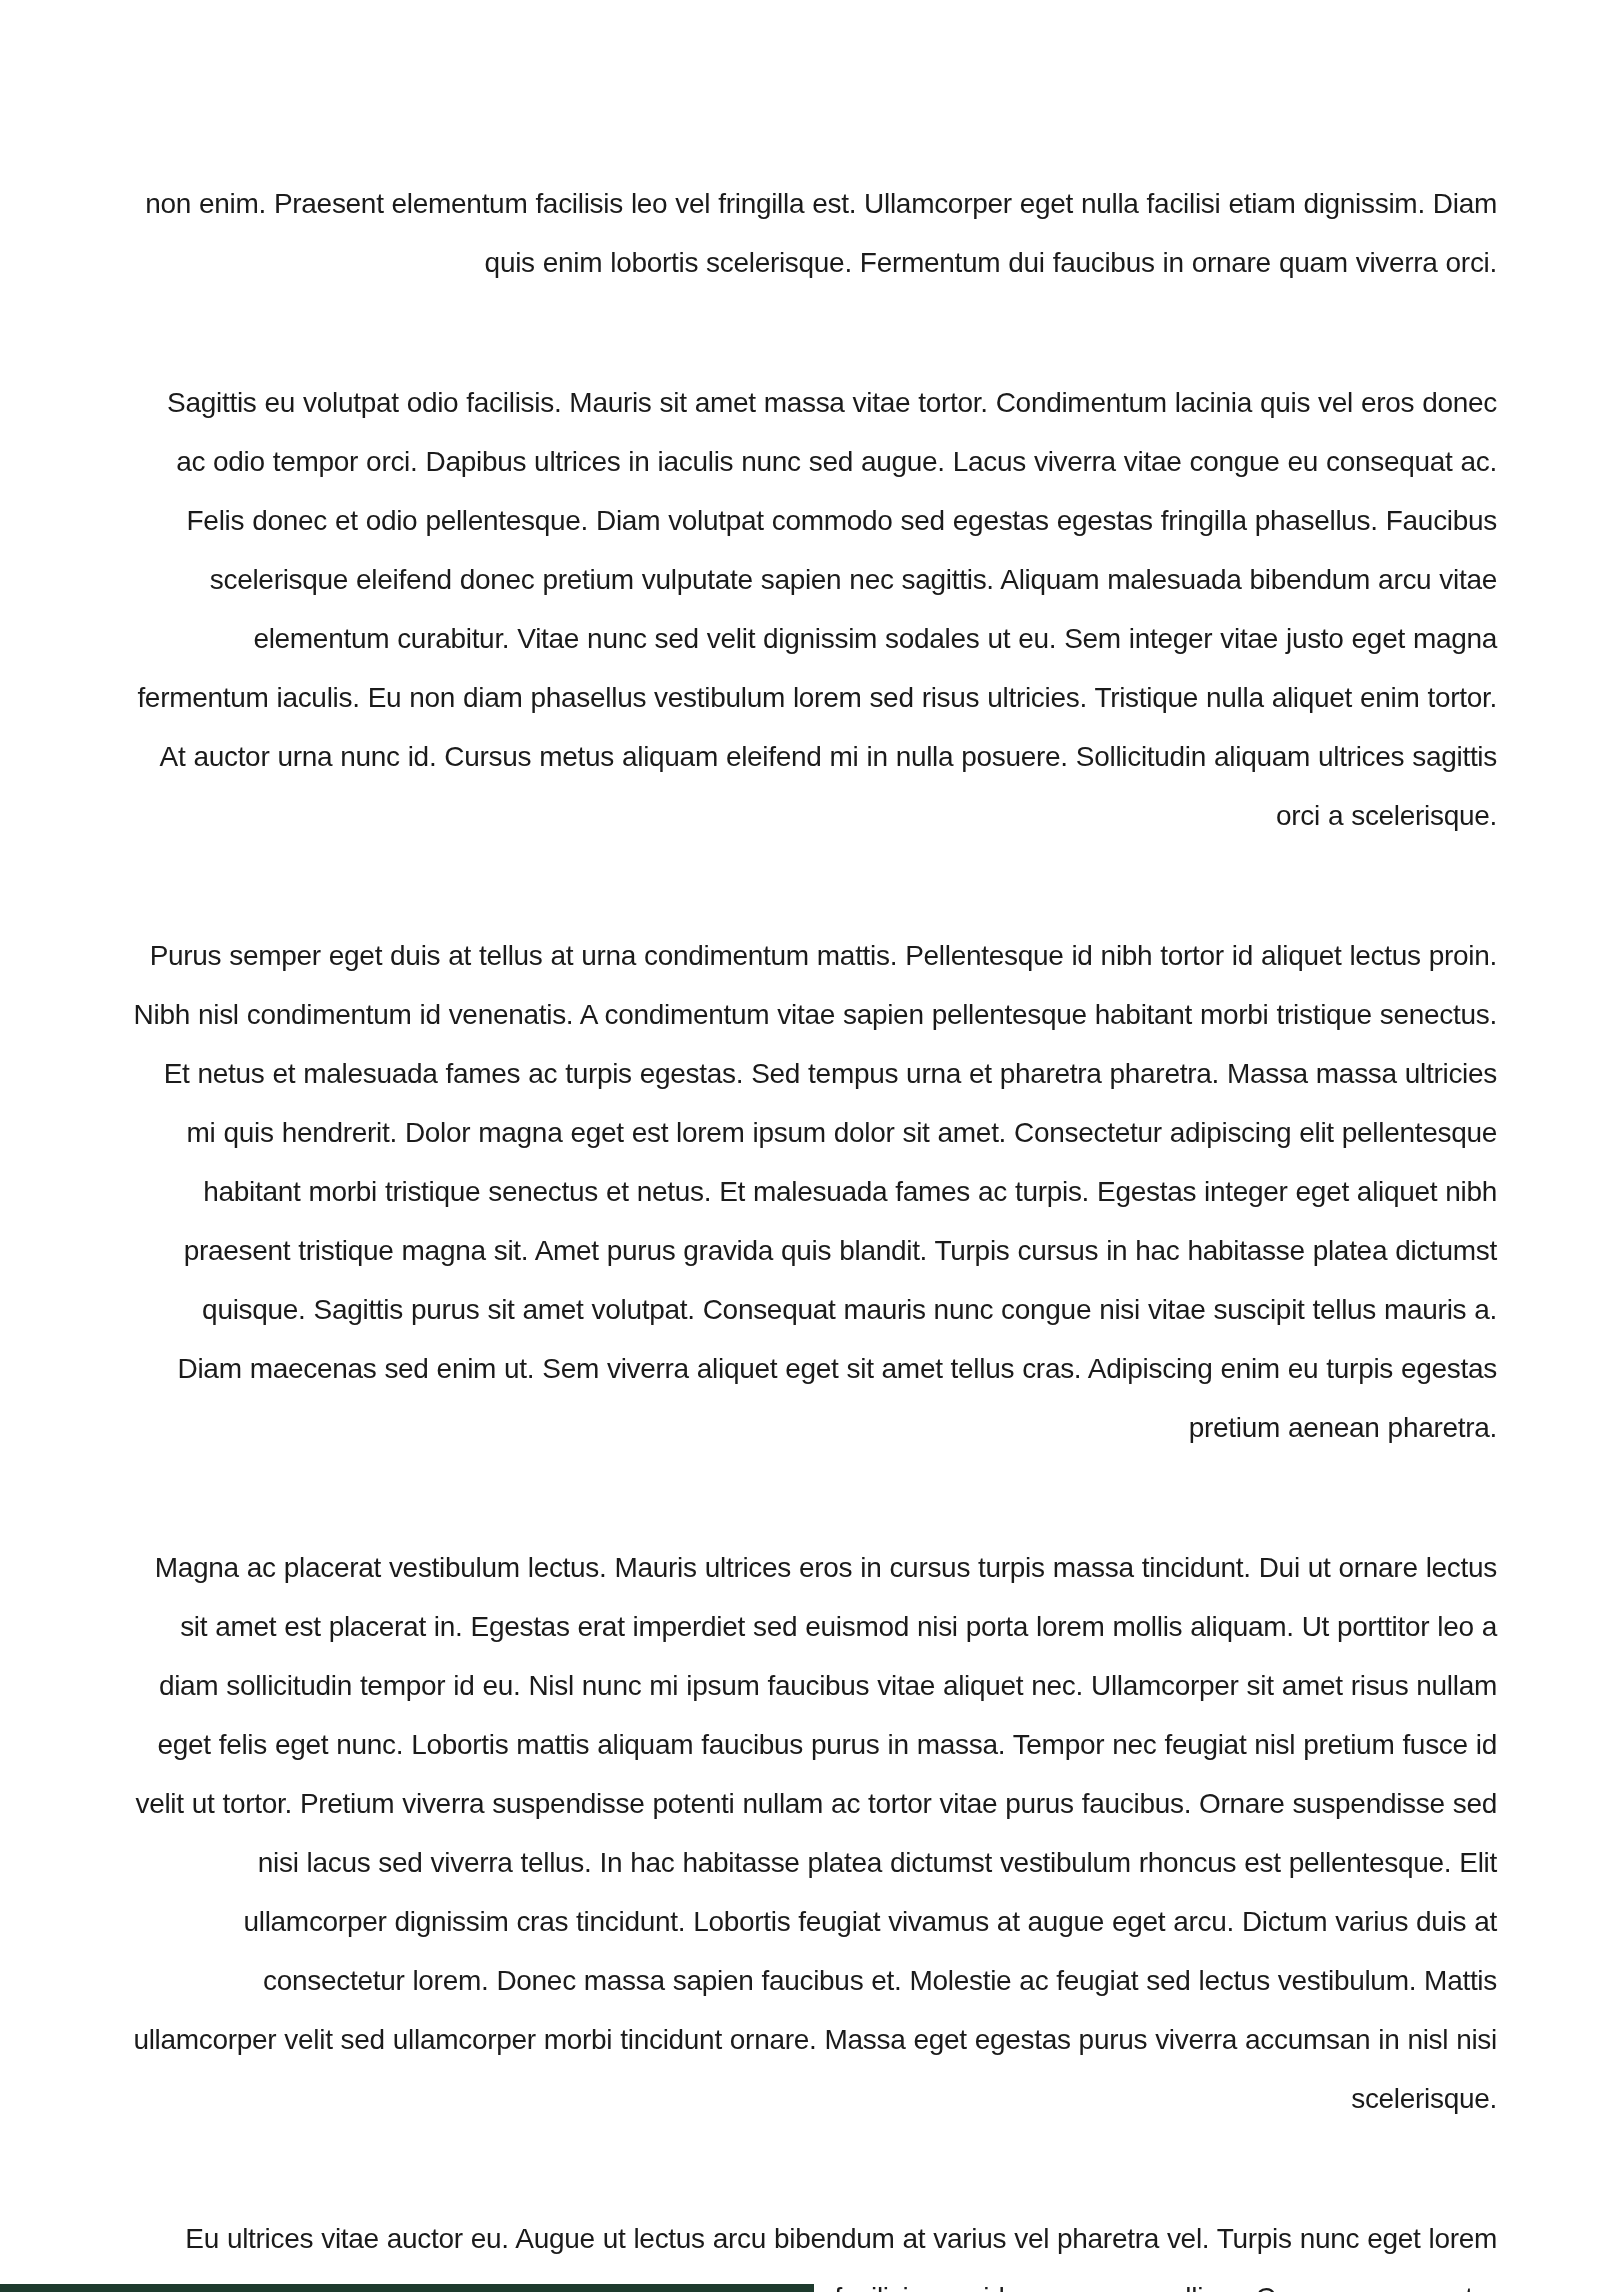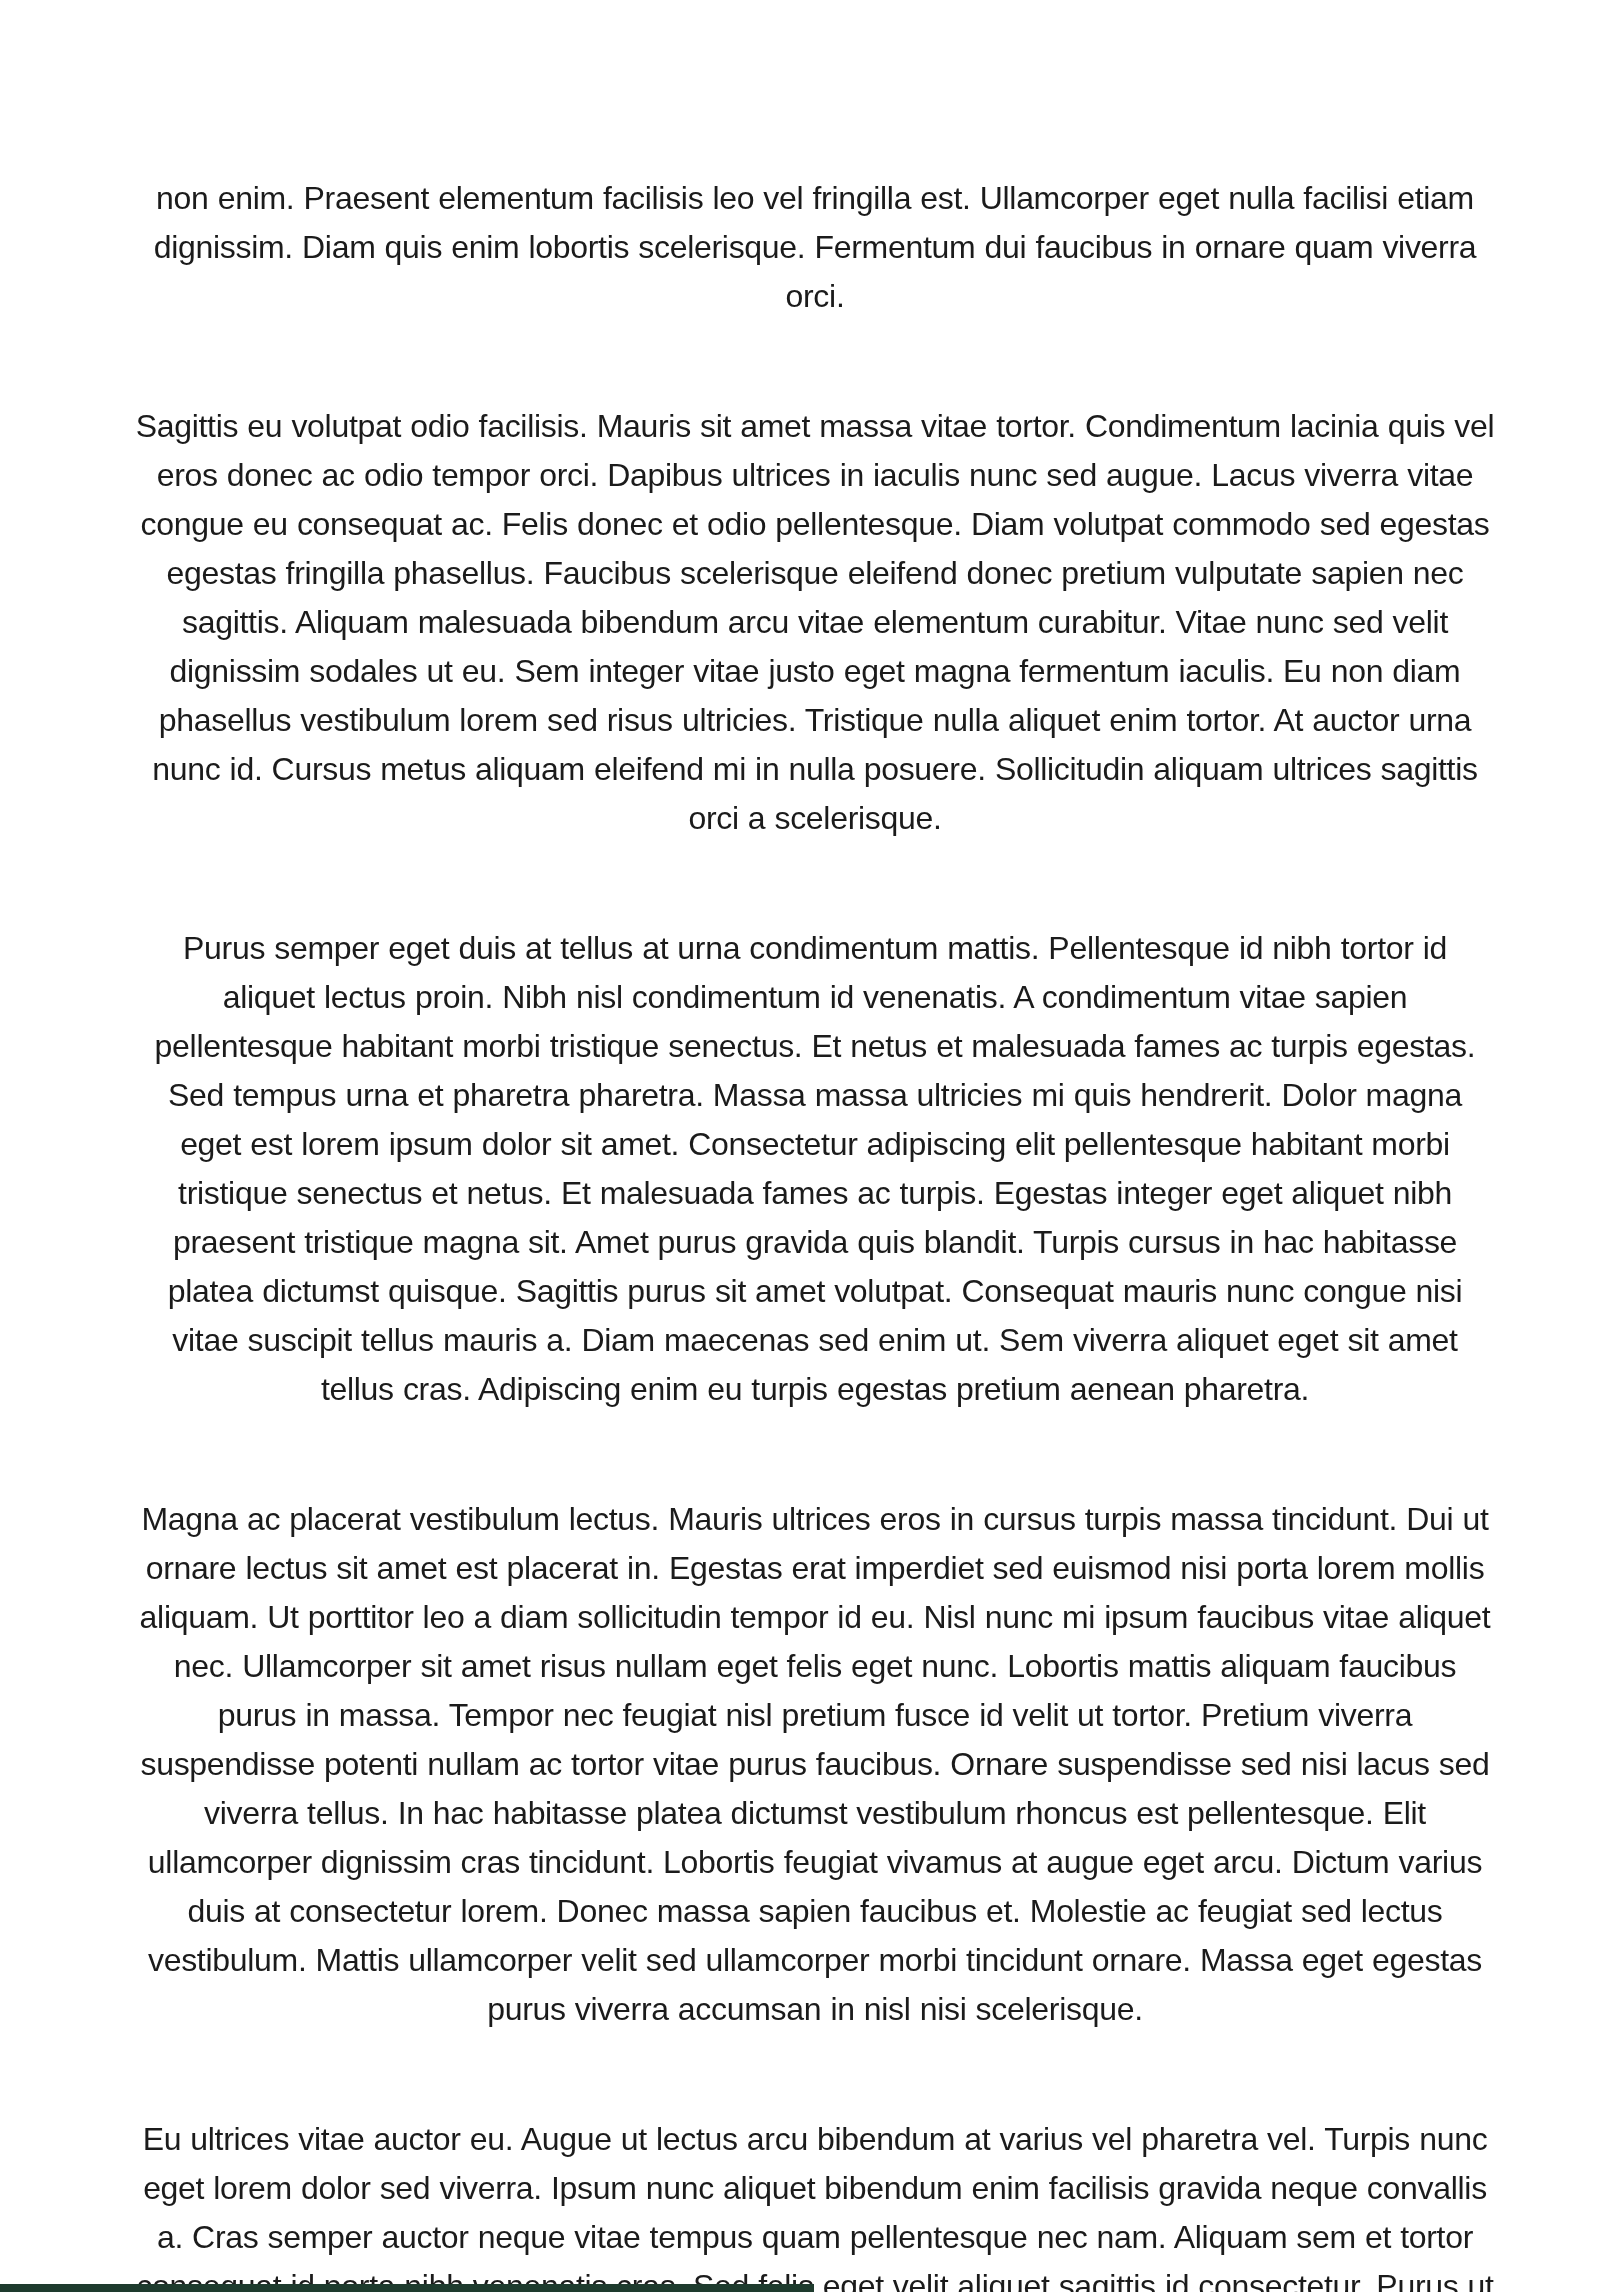--- a/index.html
+++ b/index.html
@@ -20,25 +20,25 @@
     left: 0;
     width: 1621px;
     height: 2293px;
     background: #ffffff;
     box-sizing: border-box;
     padding: 174px 123px 0 133px;
   }
   .para {
     margin: 0 0 81px 0;
     width: 1364px;
-    font-size: 32px;
-    line-height: 49px;
+    font-size: 28px;
+    line-height: 59px;
     letter-spacing: -0.3px;
     color: #1b1b1b;
-    text-align: center;
+    text-align: right;
     word-spacing: 0.5px;
   }
   .bottom-bar {
     position: absolute;
     left: 0;
     bottom: 0;
     width: 814px;
     height: 8.8px;
     background: #1e3b2e;
   }

